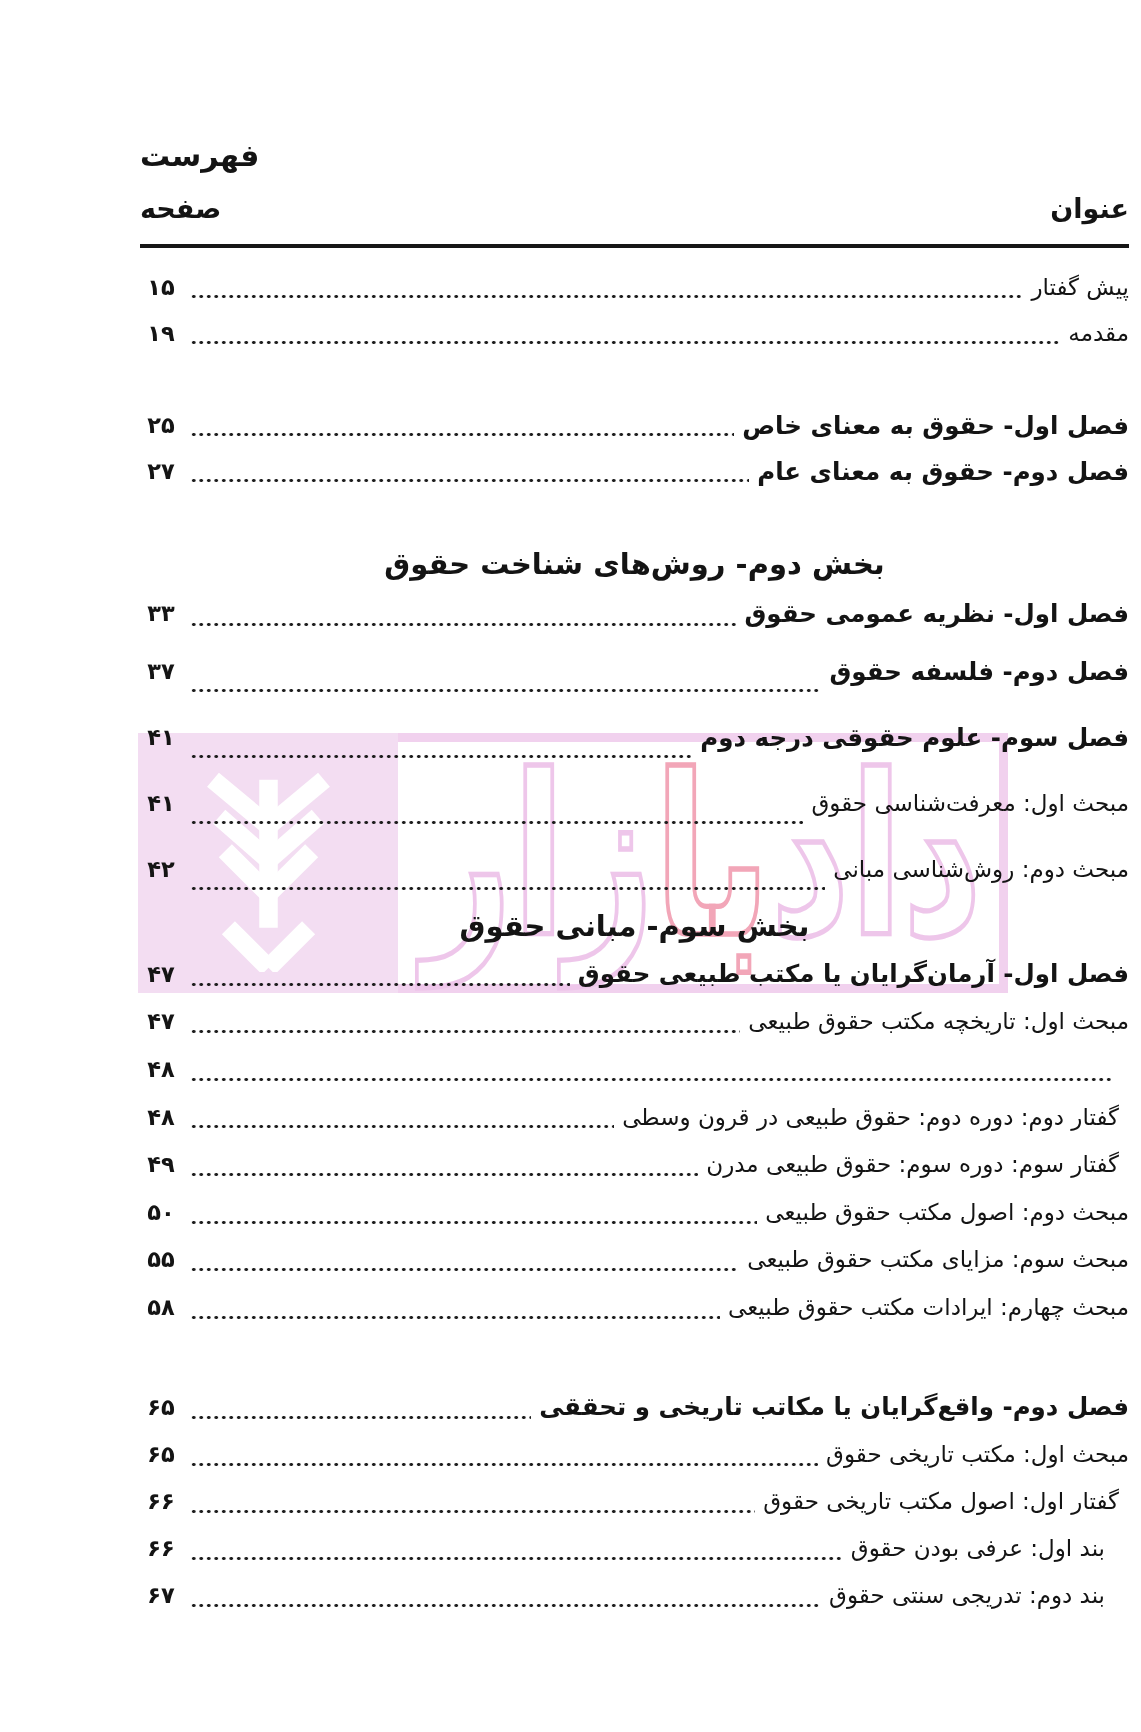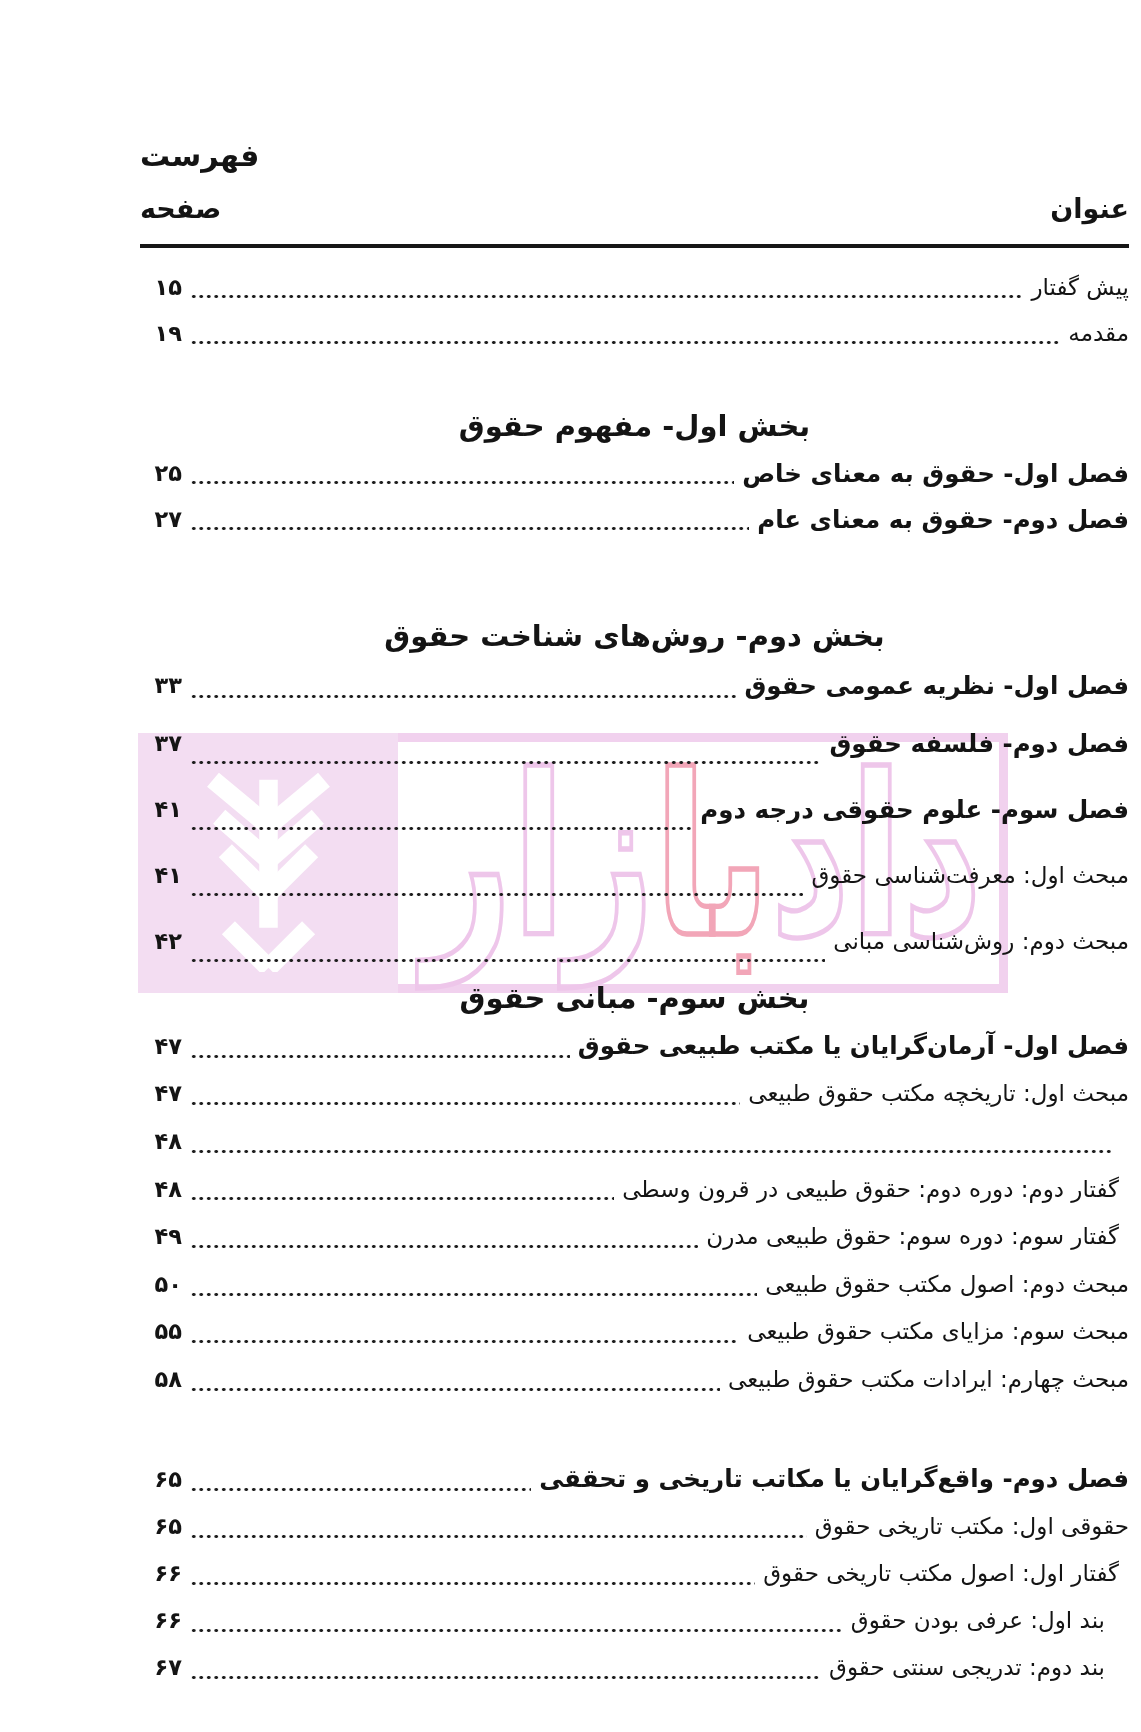--- a/index.html
+++ b/index.html
@@ -35,32 +35,32 @@
   .section { }
   .sec-header { height: 48px; display: flex; align-items: center; justify-content: center;
                 font-size: 29px; font-weight: bold; }
 
   .row { display: flex; align-items: center; font-size: 23px; }
   .row .t { white-space: nowrap; }
   .row .dots { flex: 1; align-self: stretch; margin: 0 8px;
                background-image: radial-gradient(circle, #1c1c1c 1.5px, transparent 1.9px);
                background-size: 7.5px 5px; background-repeat: repeat-x;
                background-position: left bottom 11px; }
-  .row .n { min-width: 42px; text-align: right; font-size: 22.5px; font-weight: 700; }
+  .row .n { min-width: 42px; text-align: center; font-size: 22.5px; font-weight: 700; }
 
   .row.lvl-fasl { font-weight: bold; font-size: 24.5px; }
   .row.lvl-goftar { padding-right: 10px; }
   .row.lvl-band { padding-right: 24px; }
 
   
   #sec-front   { margin-top: 16px; }
   #sec-front .row   { height: 46px; }
   #sec-part1   { margin-top: 46px; }
   #sec-part1 .row   { height: 46px; }
-  #sec-part2   { margin-top: 70px; }
+  #sec-part2   { margin-top: 46px; }
   #sec-part2 .row   { height: 66px; }
   #sec-part2 .row:nth-child(2) { height: 50px; }
   #sec-part3   { margin-top: 0; }
   #sec-part3 .row   { height: 47.6px; }
   #sec-part3b  { margin-top: 52px; }
   #sec-part3b .row  { height: 47px; }
   #sec-part3b .row.lvl-fasl { height: 48px; }
 </style>
 </head>
 <body>
@@ -99,21 +99,20 @@
           <span class="dots"></span>
           <span class="n">۱۵</span>
         </div>
         <div class="row lvl-front" dir="rtl">
           <span class="t">مقدمه</span>
           <span class="dots"></span>
           <span class="n">۱۹</span>
         </div>
       </div>
       <div class="section" id="sec-part1">
-        <div class="sec-header">بخش اول- مفهوم حقوق</div>
         <div class="row lvl-fasl" dir="rtl">
           <span class="t">فصل اول- حقوق به معنای خاص</span>
           <span class="dots"></span>
           <span class="n">۲۵</span>
         </div>
         <div class="row lvl-fasl" dir="rtl">
           <span class="t">فصل دوم- حقوق به معنای عام</span>
           <span class="dots"></span>
           <span class="n">۲۷</span>
         </div>
@@ -188,21 +187,21 @@
           <span class="n">۵۸</span>
         </div>
       </div>
       <div class="section" id="sec-part3b">
         <div class="row lvl-fasl" dir="rtl">
           <span class="t">فصل دوم- واقع‌گرایان یا مکاتب تاریخی و تحققی</span>
           <span class="dots"></span>
           <span class="n">۶۵</span>
         </div>
         <div class="row lvl-mabhath" dir="rtl">
-          <span class="t">حقوقی اول: مکتب تاریخی حقوق</span>
+          <span class="t">مبحث اول: مکتب تاریخی حقوق</span>
           <span class="dots"></span>
           <span class="n">۶۵</span>
         </div>
         <div class="row lvl-goftar" dir="rtl">
           <span class="t">گفتار اول: اصول مکتب تاریخی حقوق</span>
           <span class="dots"></span>
           <span class="n">۶۶</span>
         </div>
         <div class="row lvl-band" dir="rtl">
           <span class="t">بند اول: عرفی بودن حقوق</span>

